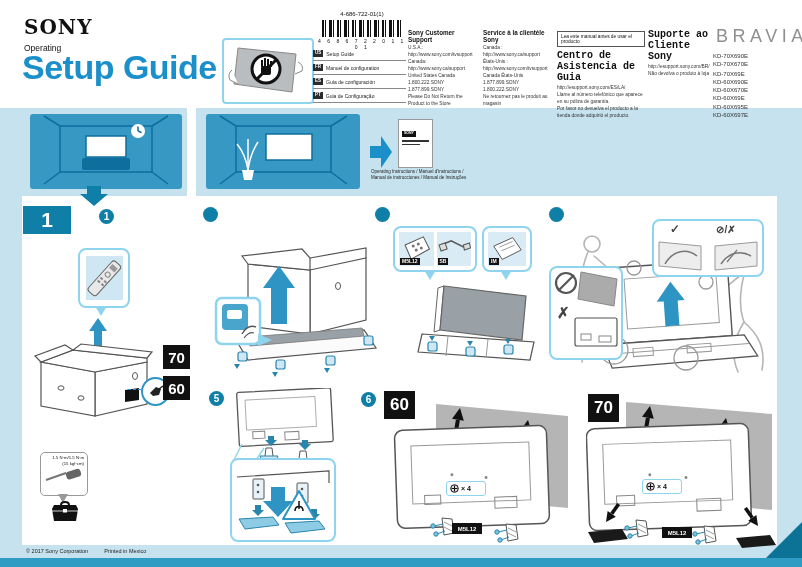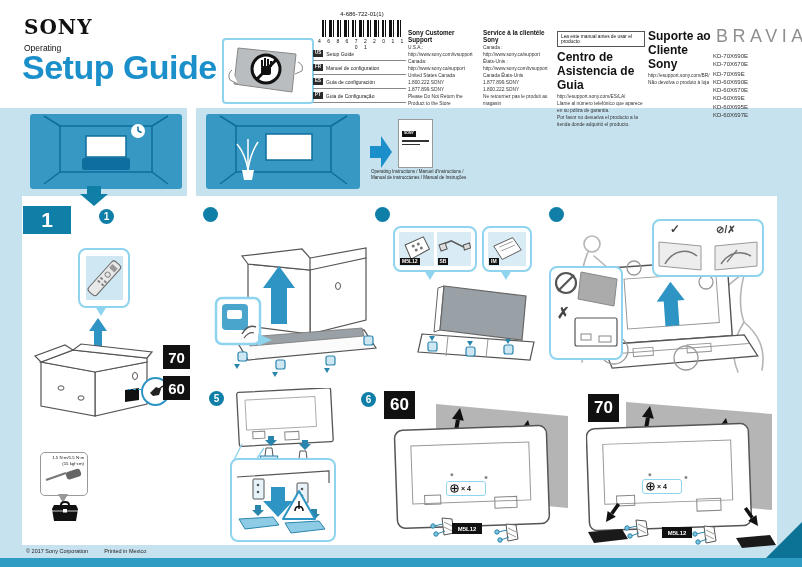--- a/index.html
+++ b/index.html
@@ -12,21 +12,21 @@
   .sony-logo{font-family:"DejaVu Serif",serif;font-weight:bold;font-size:20px;letter-spacing:1px;color:#111;}
   .category{font-size:8.5px;color:#111;}
   .main-title{font-size:34px;font-weight:600;color:#1b8fca;letter-spacing:-0.5px;}
   .partnum{font-size:6px;text-align:center;color:#111;}
   .barcode{background:repeating-linear-gradient(90deg,#111 0 2px,#fff 2px 3px,#111 3px 4px,#fff 4px 7px,#111 7px 10px,#fff 10px 11px,#111 11px 12px,#fff 12px 15px);}
   .bdigits{font-size:5px;text-align:center;letter-spacing:2.5px;color:#111;}
   .lang-row{display:flex;align-items:center;gap:3px;height:13px;border-bottom:1px solid #888;}
   .lang-badge{background:#2b2b2b;color:#fff;font-size:4.5px;font-weight:bold;padding:1px 2px;line-height:1;}
   .lang-label{font-size:5px;color:#222;}
   .sup-title{font-size:6.3px;font-weight:bold;color:#111;margin-bottom:2px;}
-  .sup-title-lg{font-size:12px;font-weight:bold;color:#111;margin:3px 0 2px;}
+  .sup-title-lg{font-size:10px;font-weight:bold;color:#111;margin:3px 0 2px;font-family:Liberation Mono, monospace;}
   .sup-body{font-size:4.8px;line-height:1.45;color:#333;}
   .notice-box{border:1px solid #555;font-size:4.8px;padding:2px 3px;color:#111;display:inline-block;}
   .bravia{font-size:18px;letter-spacing:4.5px;color:#8f8f8f;}
   .models{font-size:6px;line-height:1.35;color:#333;}
   .models div{margin:0;}
 
   
   .band{background:#c6e2ef;}
   .room-panel{background:#3798c4;border-radius:3px;}
   .caption{font-size:4.5px;line-height:1.4;color:#222;}

